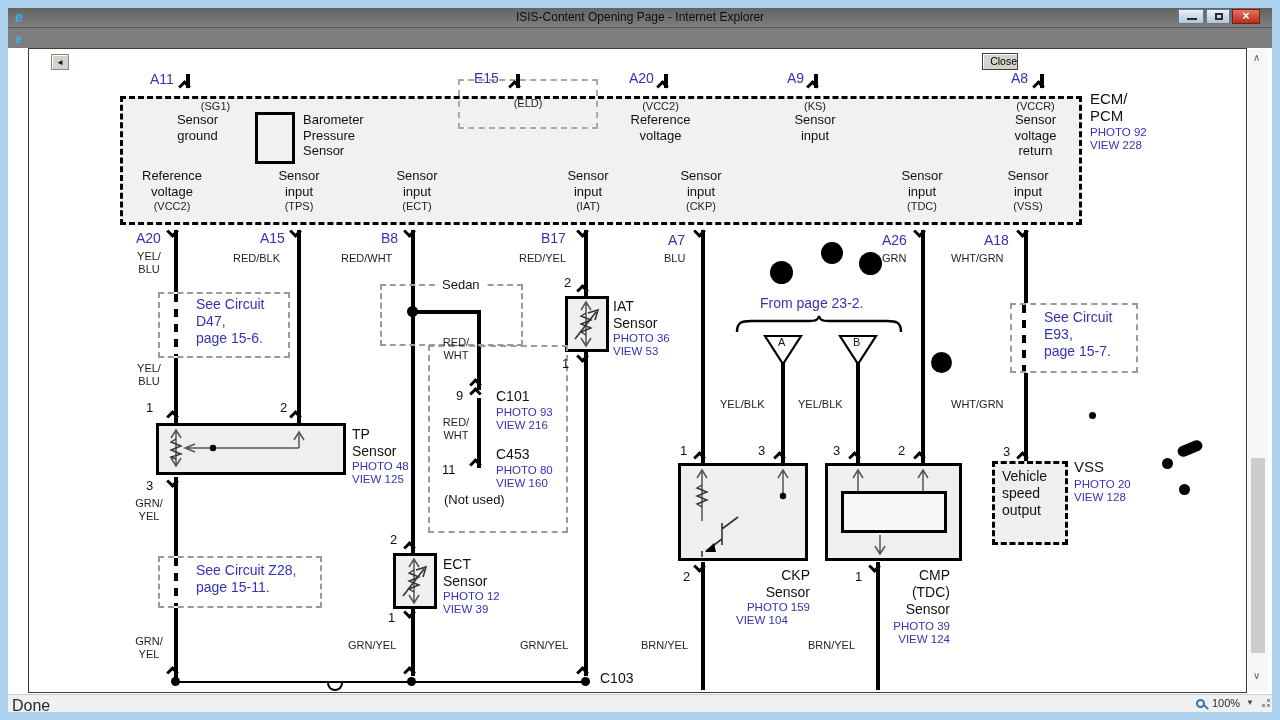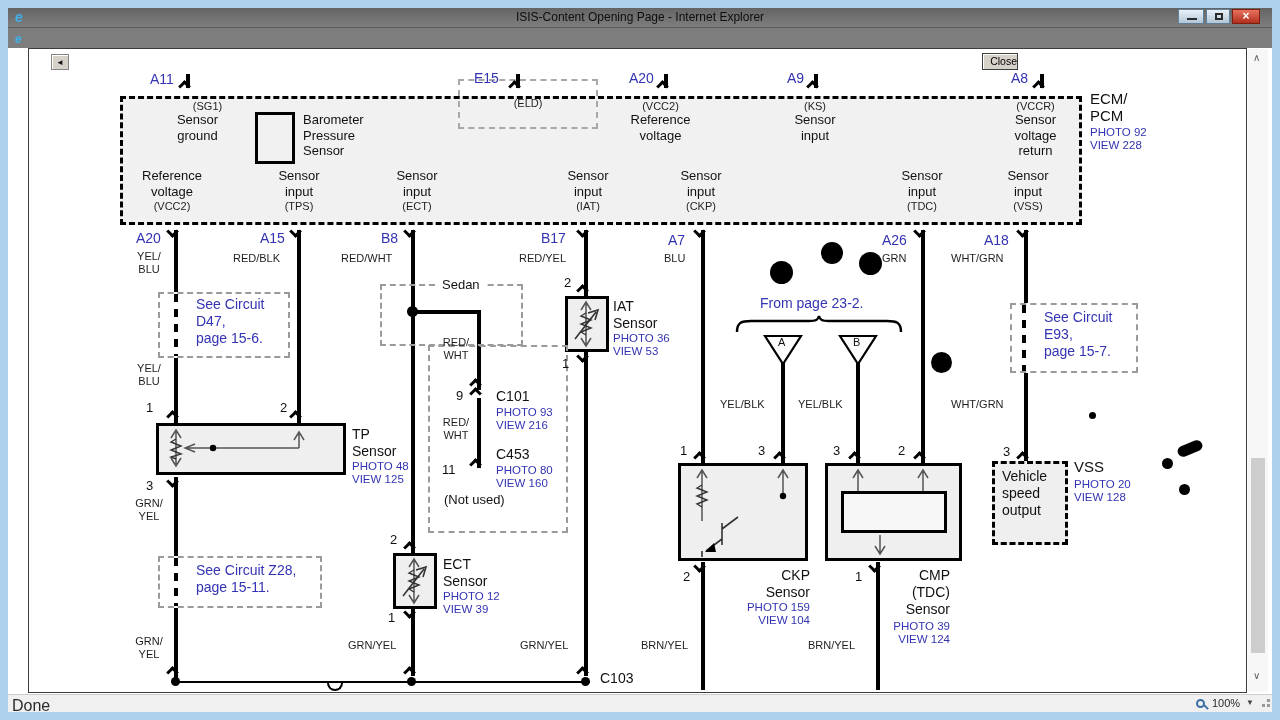--- a/index.html
+++ b/index.html
@@ -60,21 +60,21 @@
 <div class="pagebg"></div>
 <div class="frame"></div>
 
 <div class="abs" style="left:51px;top:54px;width:18px;height:16px;background:#d6d2ca;border:1px solid #858585;box-shadow:inset 1px 1px 0 #fff;text-align:center;font-size:8px;line-height:15px;color:#111"><span>◄</span></div>
 <div class="abs" style="left:982px;top:53px;width:36px;height:17px;background:#d6d2ca;border:1px solid #3f3f3f;box-shadow:inset 1px 1px 0 #fff;text-align:right;font-size:10.5px;line-height:15px;color:#000"><span>Close</span></div>
 
 <div class="abs" style="left:120px;top:96px;width:962px;height:129px;border:3px dashed #000;background:#f1f1f1"></div>
 <div class="abs" style="left:458px;top:79px;width:140px;height:50px;border:2px dashed #a8a8a8"></div>
 <div class="abs" style="left:255px;top:112px;width:40px;height:52px;border:3px solid #000;background:#f1f1f1"></div>
 
-<div class="tag" style="left:160px;top:100px;width:95px">(SG1)</div>
+<div class="tag" style="left:168px;top:100px;width:95px">(SG1)</div>
 <div class="ecmlbl" style="left:150px;top:112px;width:95px">Sensor
 ground</div>
 <div class="ecmlbl" style="left:303px;top:112px;width:100px;text-align:left">Barometer
 Pressure
 Sensor</div>
 <div class="tag" style="left:458px;top:97px;width:140px">(ELD)</div>
 <div class="tag" style="left:613px;top:100px;width:95px">(VCC2)</div>
 <div class="ecmlbl" style="left:613px;top:112px;width:95px">Reference
 voltage</div>
 <div class="tag" style="left:770px;top:100px;width:90px">(KS)</div>
@@ -312,21 +312,21 @@
 Sensor</div>
 <div class="lnk" style="left:443px;top:590px">PHOTO 12</div>
 <div class="lnk" style="left:443px;top:603px">VIEW 39</div>
 <div class="name" style="left:613px;top:298px">IAT
 Sensor</div>
 <div class="lnk" style="left:613px;top:332px">PHOTO 36</div>
 <div class="lnk" style="left:613px;top:345px">VIEW 53</div>
 <div class="name" style="left:736px;top:567px;width:74px;text-align:right">CKP
 Sensor</div>
 <div class="lnk" style="left:736px;top:601px;width:74px;text-align:right">PHOTO 159</div>
-<div class="lnk" style="left:736px;top:614px;width:74px;text-align:right">VIEW 104</div>
+<div class="lnk" style="left:736px;top:614px;width:74px;">VIEW 104</div>
 <div class="name" style="left:878px;top:567px;width:72px;text-align:right">CMP
 (TDC)
 Sensor</div>
 <div class="lnk" style="left:878px;top:620px;width:72px;text-align:right">PHOTO 39</div>
 <div class="lnk" style="left:878px;top:633px;width:72px;text-align:right">VIEW 124</div>
 <div class="name" style="left:1002px;top:468px">Vehicle
 speed
 output</div>
 <div class="name" style="left:1074px;top:458px;font-size:15px">VSS</div>
 <div class="lnk" style="left:1074px;top:478px">PHOTO 20</div>

